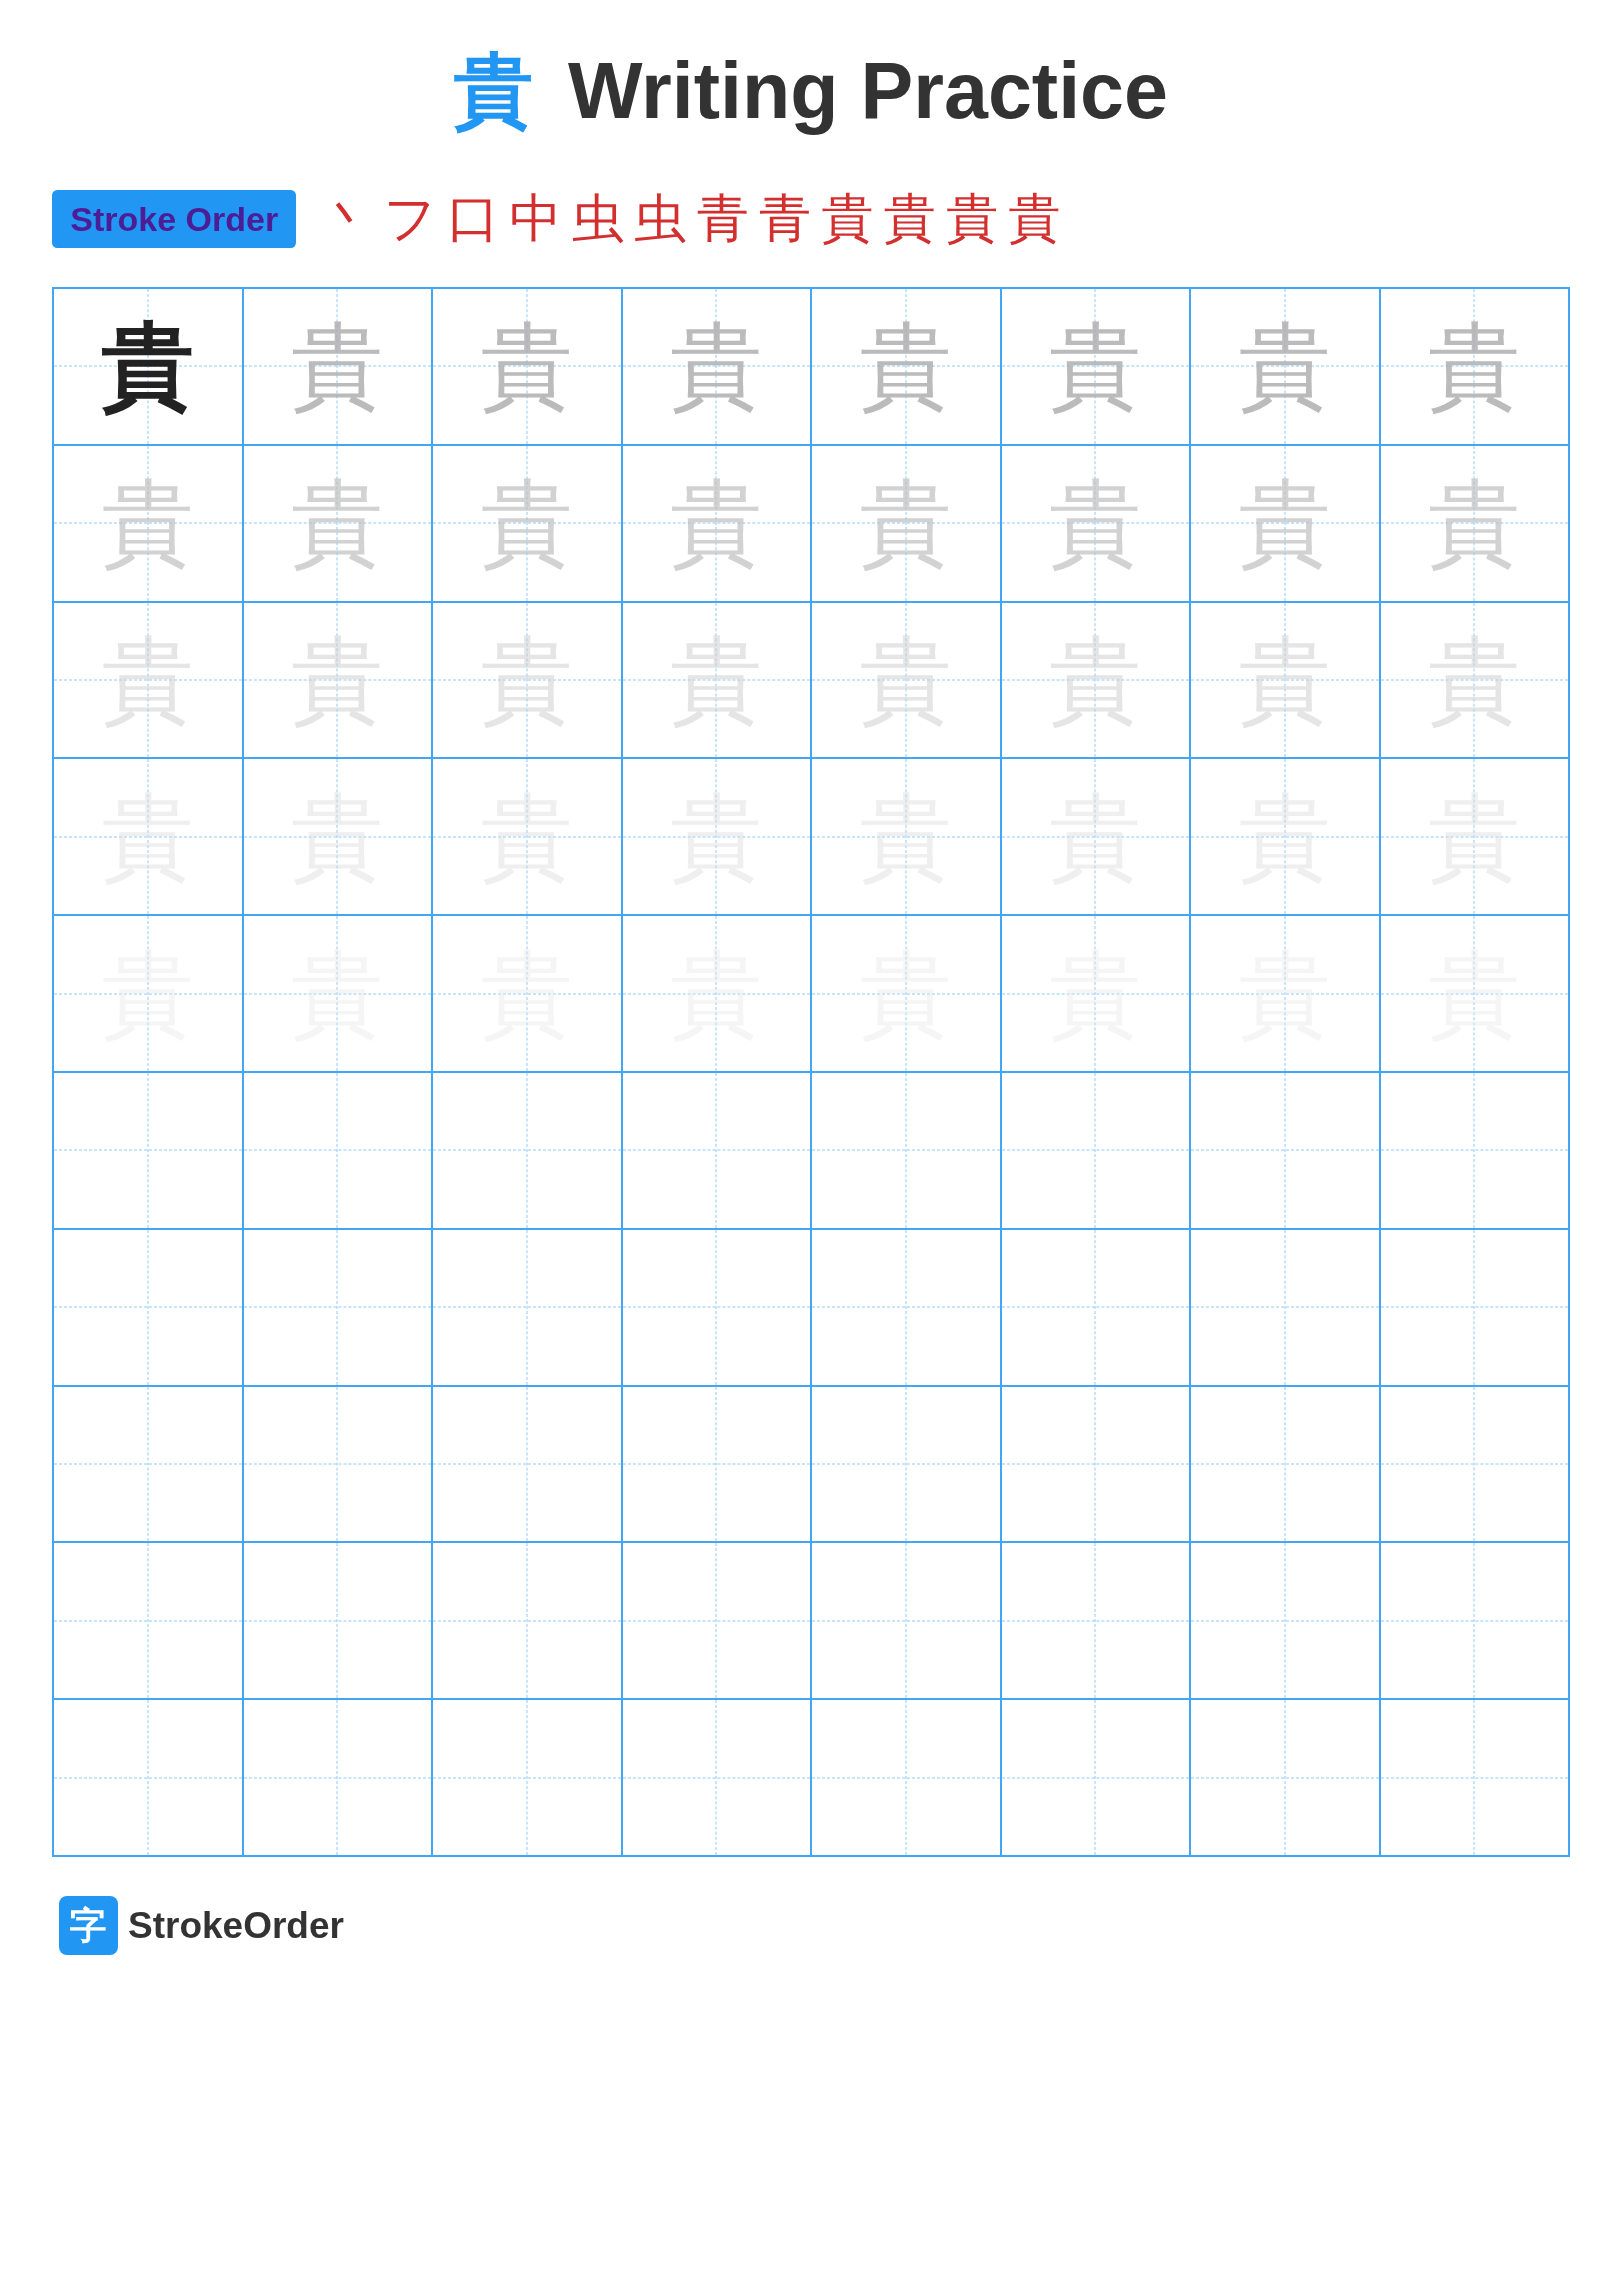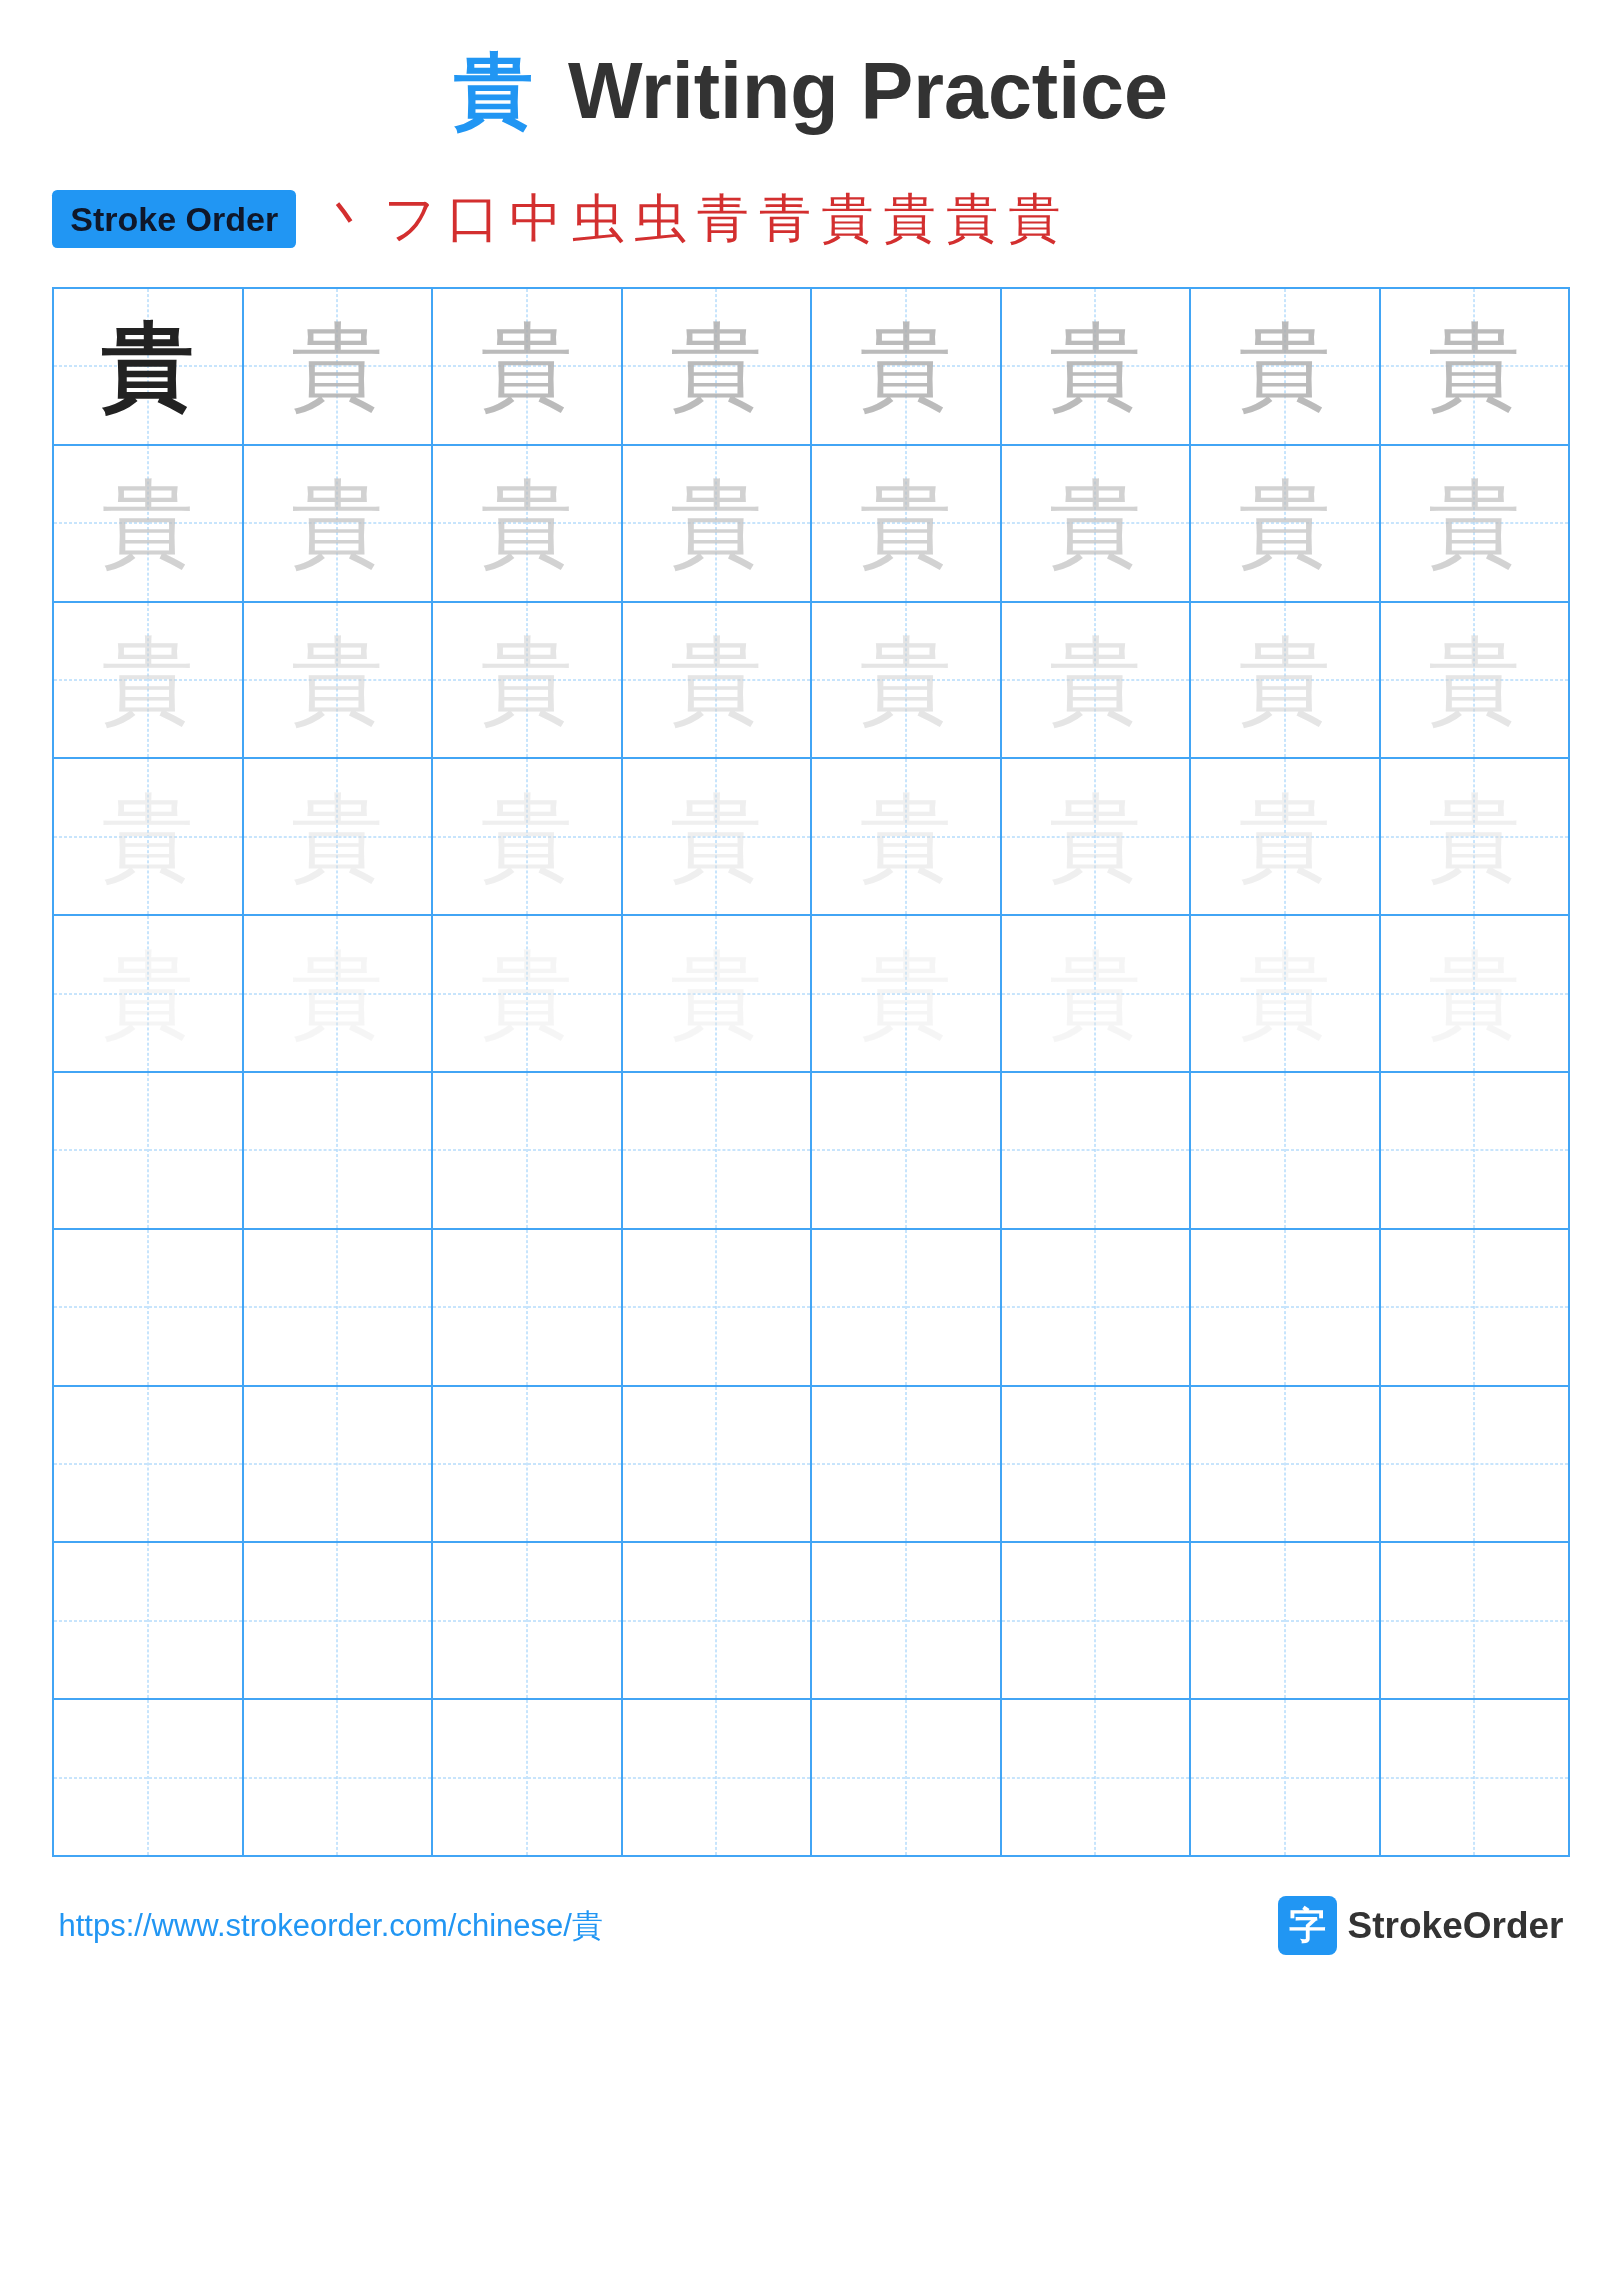--- a/index.html
+++ b/index.html
@@ -28,21 +28,21 @@
 
     .stroke-order-row {
       display: flex;
       align-items: center;
       margin-bottom: 33px;
       gap: 0;
     }
 
     .stroke-order-badge {
       background: #2196F3;
-      color: #0f172a;
+      color: #4c1d95;
       font-size: 34px;
       font-weight: bold;
       padding: 9.2px 18.3px;
       border-radius: 5.2px;
       white-space: nowrap;
       margin-right: 19.6px;
     }
 
     .stroke-sequence {
       display: flex;
@@ -364,21 +364,20 @@
   <div class="grid-cell empty-cell"></div>
   <div class="grid-cell empty-cell"></div>
   <div class="grid-cell empty-cell"></div>
   <div class="grid-cell empty-cell"></div>
   <div class="grid-cell empty-cell"></div>
   <div class="grid-cell empty-cell"></div>
 
 </div>
 
 <div class="footer">
-  <a class="footer-url" href="#">https://www.strokeorder.com/chinese/貴</a>
   <div class="footer-brand">
     <div class="brand-icon">
       <span>字</span>
     </div>
     <span>StrokeOrder</span>
   </div>
 </div>
 
 
 </body></html>

